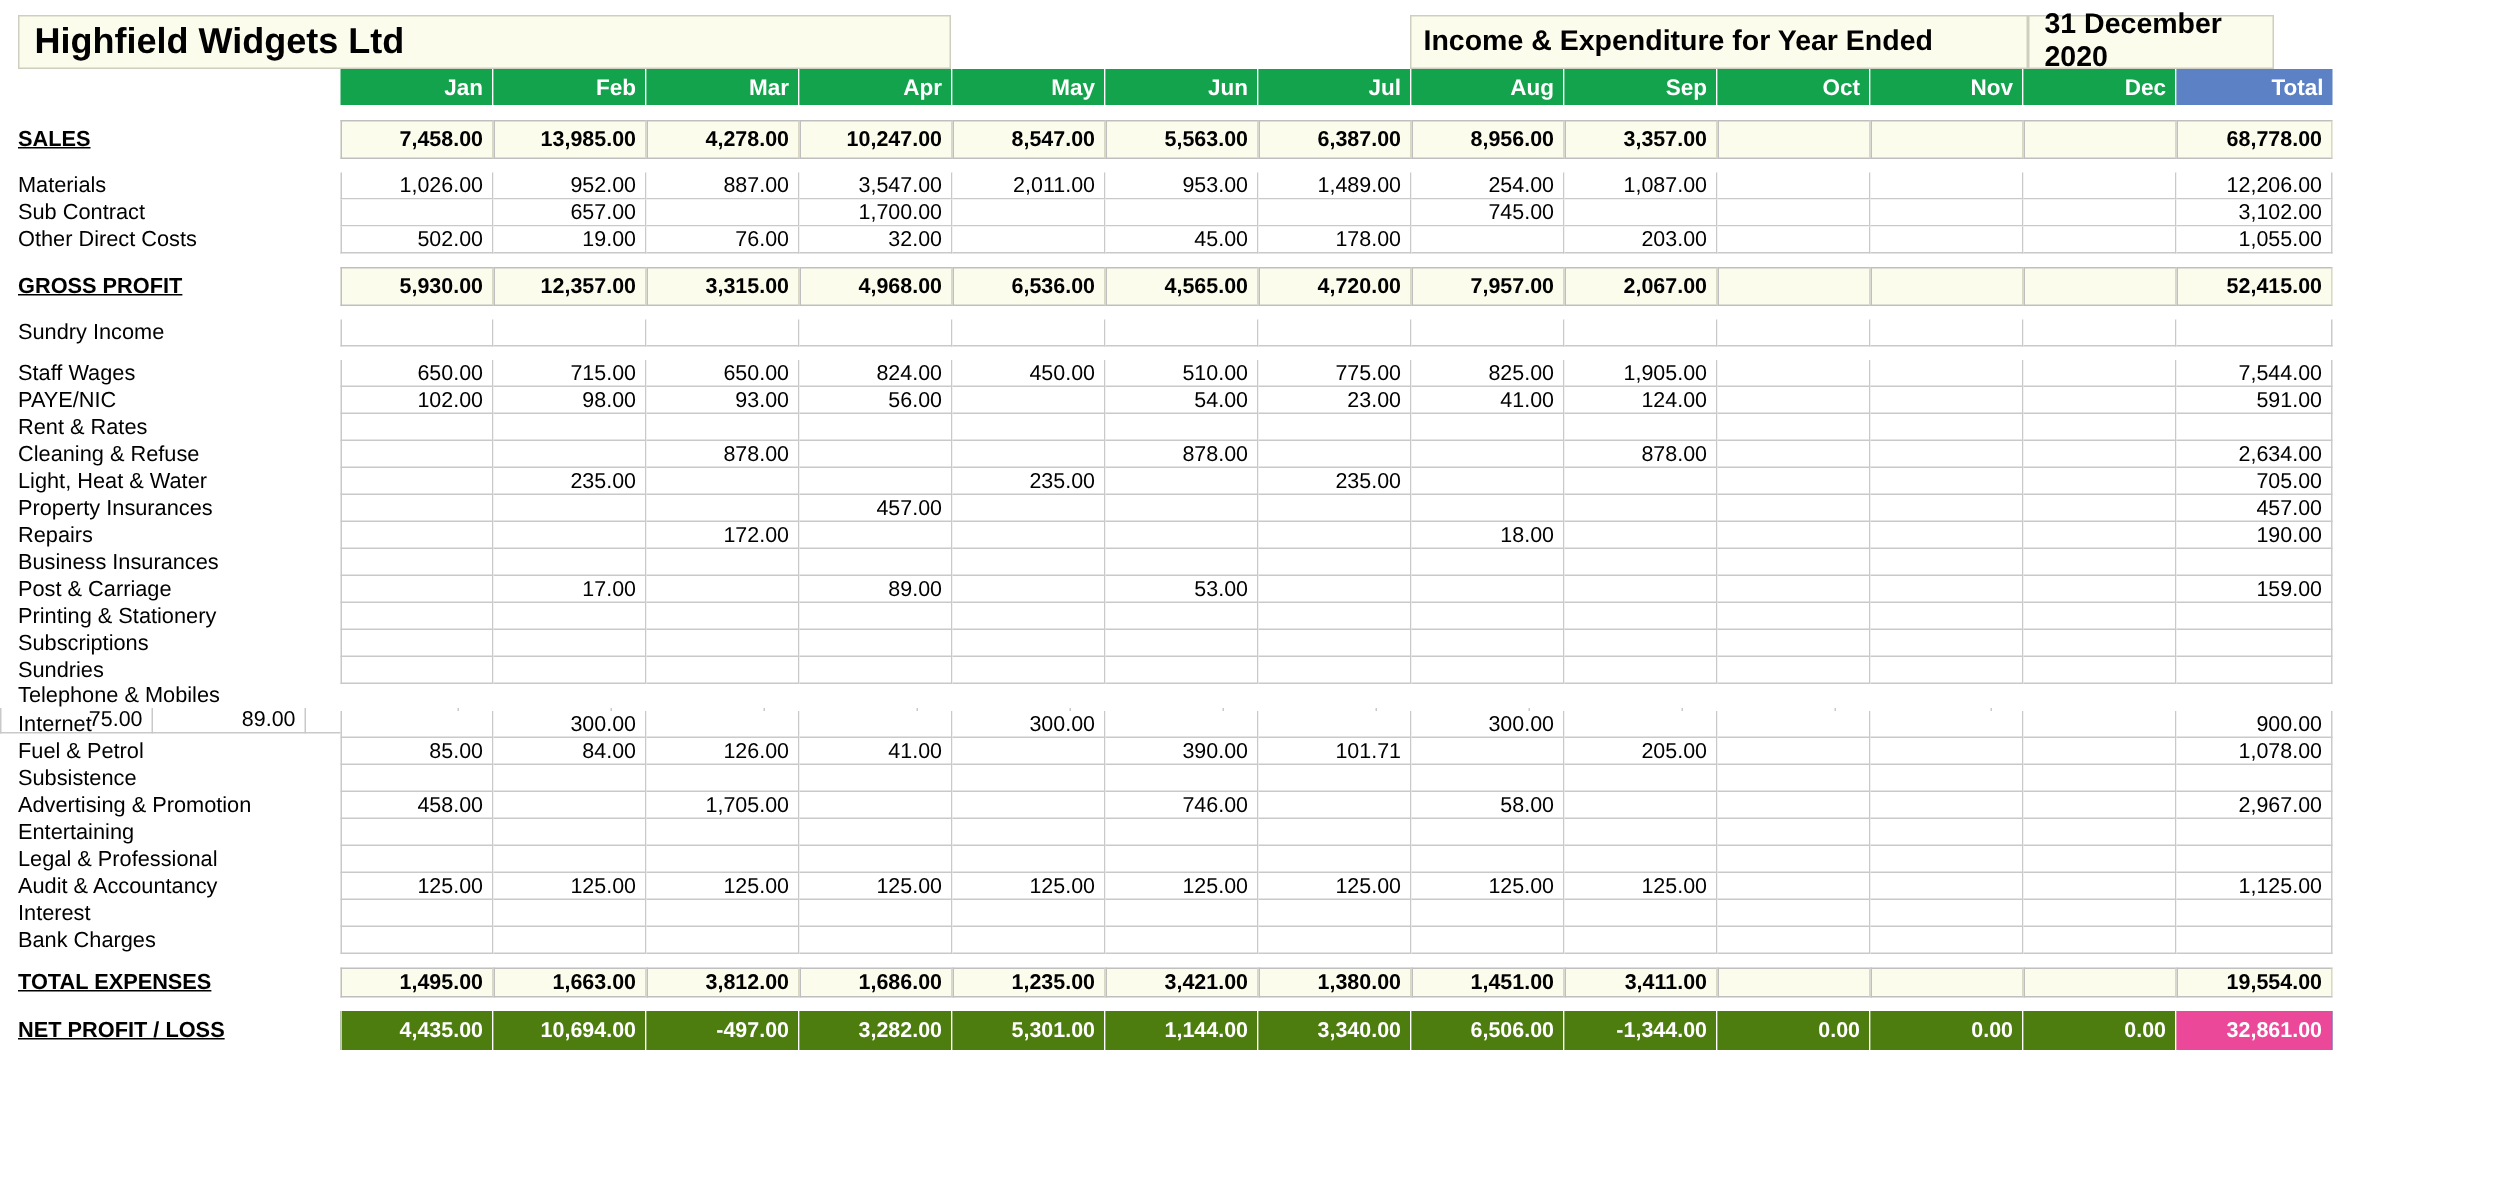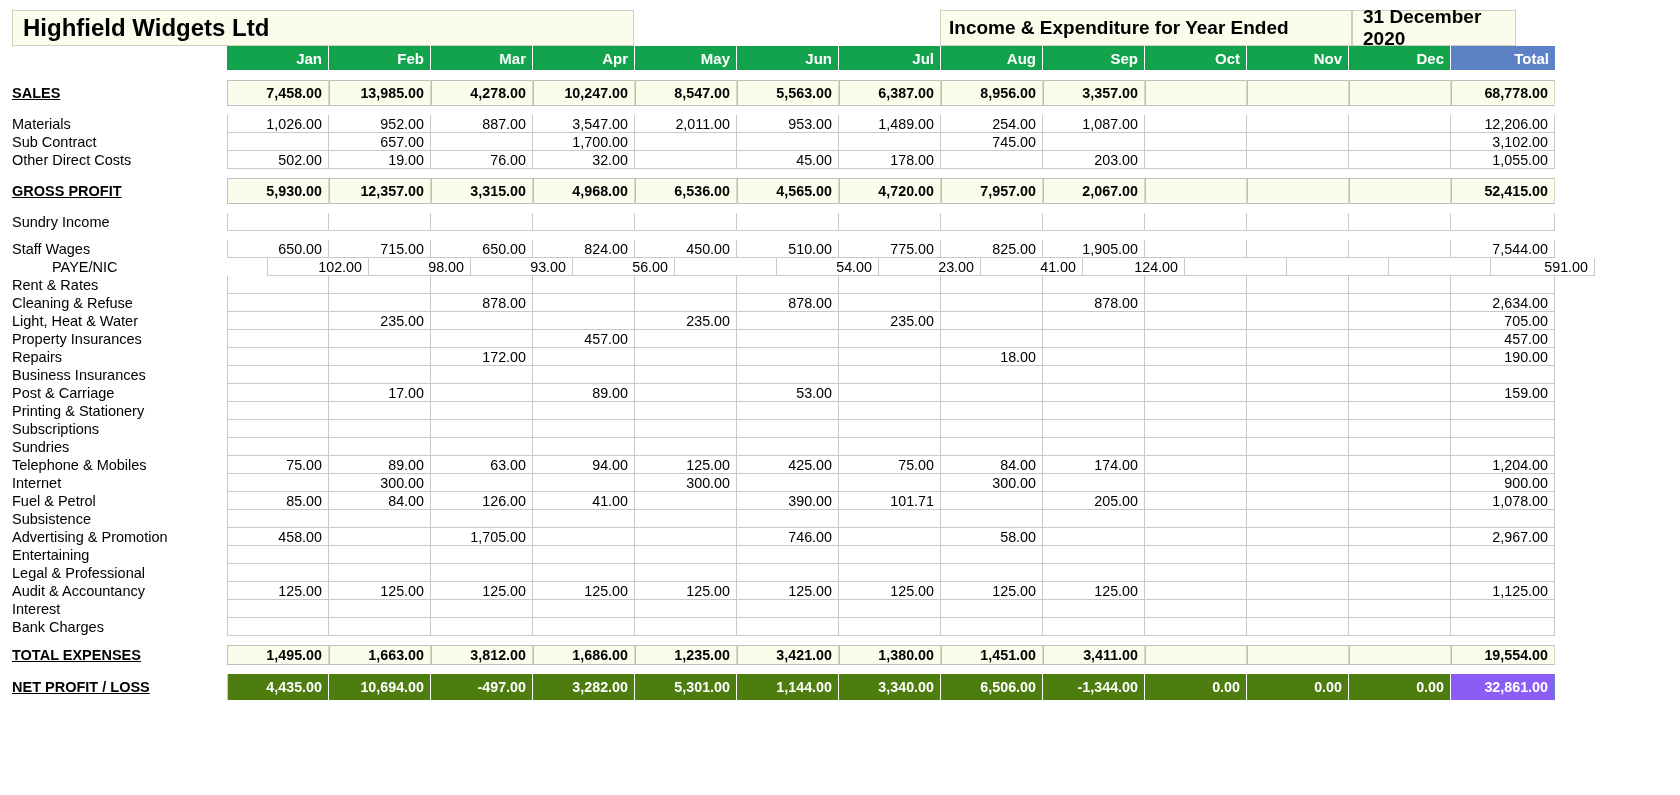--- a/index.html
+++ b/index.html
@@ -55,21 +55,21 @@
 
   
   .c.green {
     background: #4d7c0f;
     color: #ffffff;
     font-weight: bold;
     border-right: 1px solid #ffffff;
     border-bottom: none;
   }
   .c.blue {
-    background: #8b5cf6;
+    background: #ec4899;
     color: #ffffff;
     font-weight: bold;
     border-right: 1px solid #5c81c4;
     border-bottom: none;
     text-align: center;
   }
 
   
   .titlebar { position: relative; height: 46px; }
   .titlebox {
@@ -294,21 +294,21 @@
           <div class="c">510.00</div>
           <div class="c">775.00</div>
           <div class="c">825.00</div>
           <div class="c">1,905.00</div>
           <div class="c"></div>
           <div class="c"></div>
           <div class="c"></div>
           <div class="c tot">7,544.00</div>
         </div>
       </div>
-      <div class="row" style="height: 18px; margin-left: 40px;">
+      <div class="row" style="height: 18px;">
         <div class="lbl">
           <span>PAYE/NIC</span>
         </div>
         <div class="cells">
           <div class="c first">102.00</div>
           <div class="c">98.00</div>
           <div class="c">93.00</div>
           <div class="c">56.00</div>
           <div class="c"></div>
           <div class="c">54.00</div>
@@ -514,21 +514,21 @@
           <div class="c"></div>
           <div class="c"></div>
           <div class="c"></div>
           <div class="c"></div>
           <div class="c"></div>
           <div class="c"></div>
           <div class="c"></div>
           <div class="c tot"></div>
         </div>
       </div>
-      <div class="row" style="height: 18px;">
+      <div class="row" style="height: 18px; flex-direction: column;">
         <div class="lbl">
           <span>Telephone &amp; Mobiles</span>
         </div>
         <div class="cells">
           <div class="c first">75.00</div>
           <div class="c">89.00</div>
           <div class="c">63.00</div>
           <div class="c">94.00</div>
           <div class="c">125.00</div>
           <div class="c">425.00</div>

